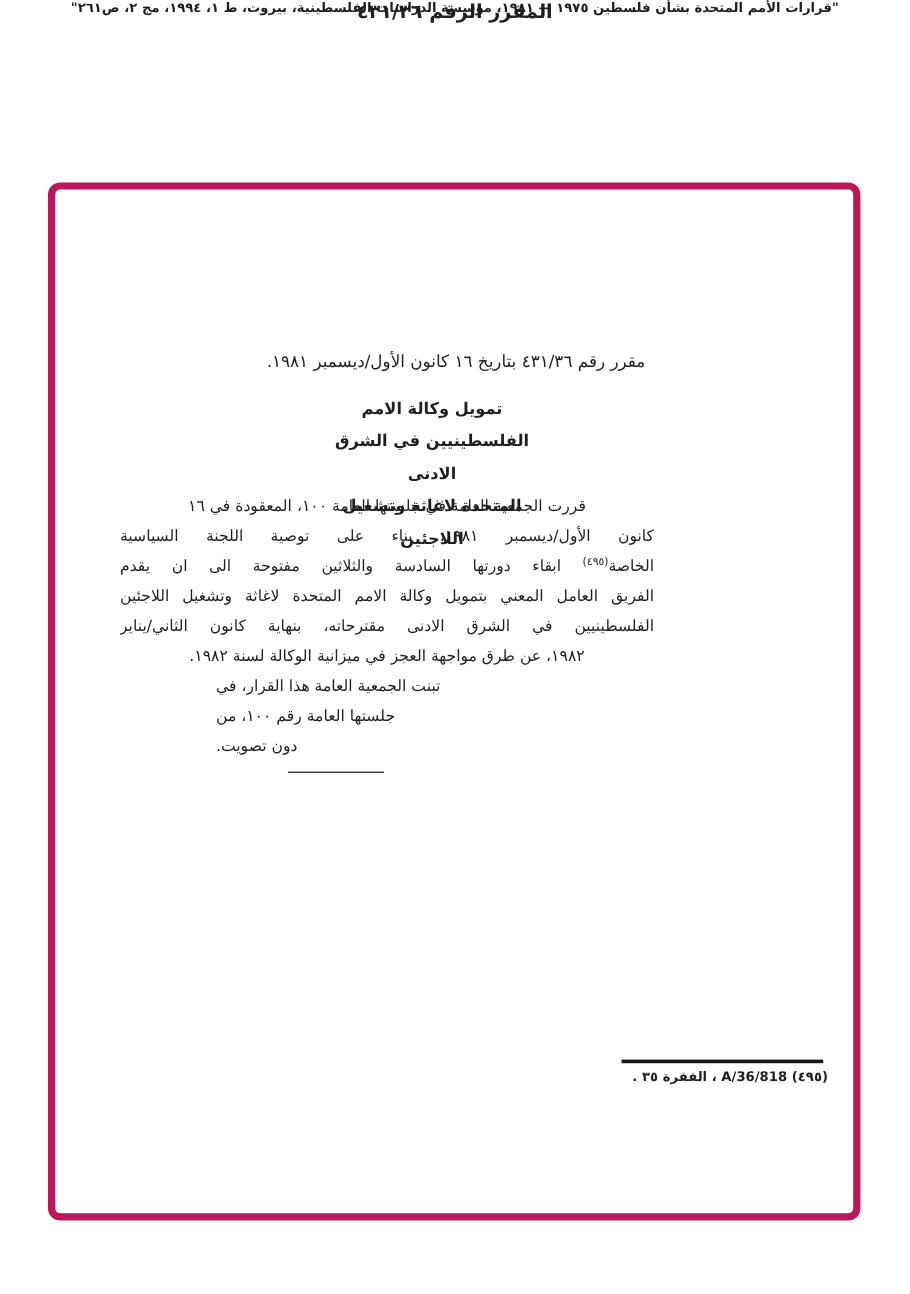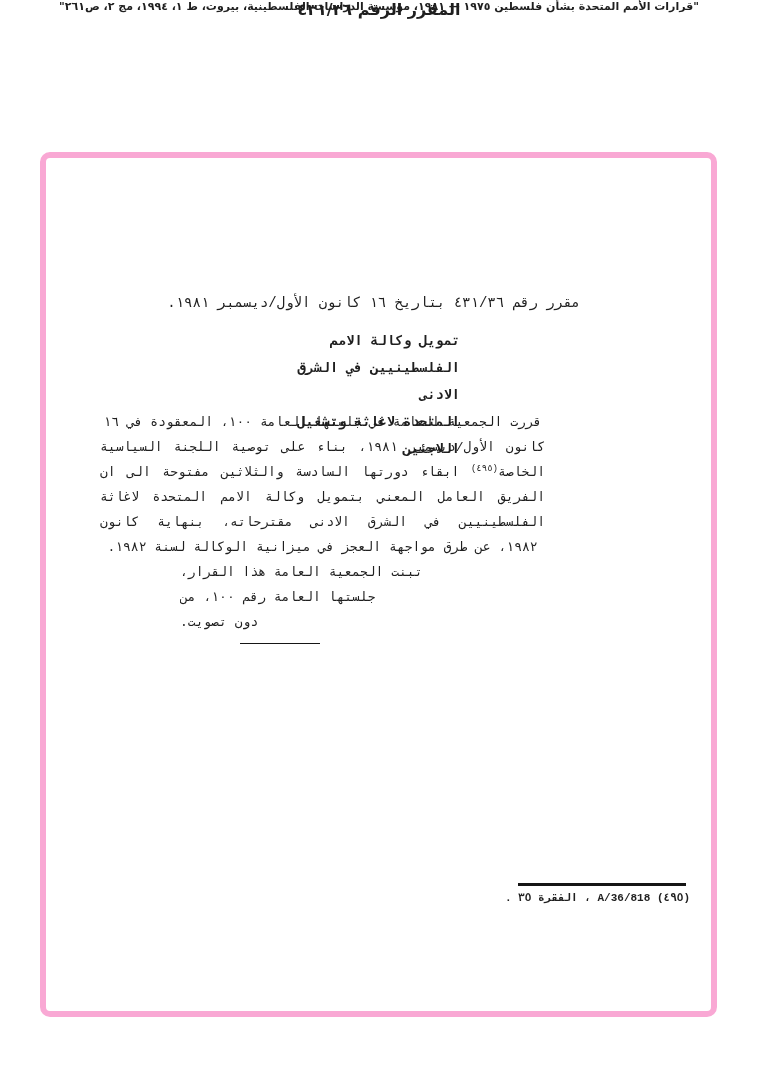--- a/index.html
+++ b/index.html
@@ -12,30 +12,29 @@
     position:absolute;left:0;top:74;width:758px;text-align:center;
     font-size:16px;font-weight:bold;direction:rtl;
   }
   .hdr-cite{
     position:absolute;left:0;top:101;width:758px;text-align:center;
     font-size:11px;font-weight:bold;direction:rtl;white-space:nowrap;
   }
   
   .page{
     position:absolute;left:40px;top:152px;width:677px;height:865px;
-    box-sizing:border-box;border:6px solid #f9a8d4;border-radius:10px;
+    box-sizing:border-box;border:6px solid #be185d;border-radius:10px;
     background:#ffffff;
-    font-family:Liberation Mono, monospace;
   }
   .doc-title{
     position:absolute;left:134px;top:136px;width:400px;text-align:center;
     font-size:14px;direction:rtl;white-space:nowrap;
   }
   .doc-heading{
-    position:absolute;left:214px;top:170px;width:200px;
+    position:absolute;left:214px;top:170px;width:200px;text-align:center;
     font-size:13.5px;font-weight:bold;line-height:27px;direction:rtl;
   }
   .doc-body{
     position:absolute;left:54px;top:252px;width:445px;
     font-size:13px;direction:rtl;
   }
   .bline{height:25px;line-height:25px;overflow:hidden;direction:rtl;}
   .bline.start{text-align:center;}
   .bline.just{text-align:justify;text-align-last:justify;}
   .closing{width:245px;margin:0 120px 0 auto;direction:rtl;}

